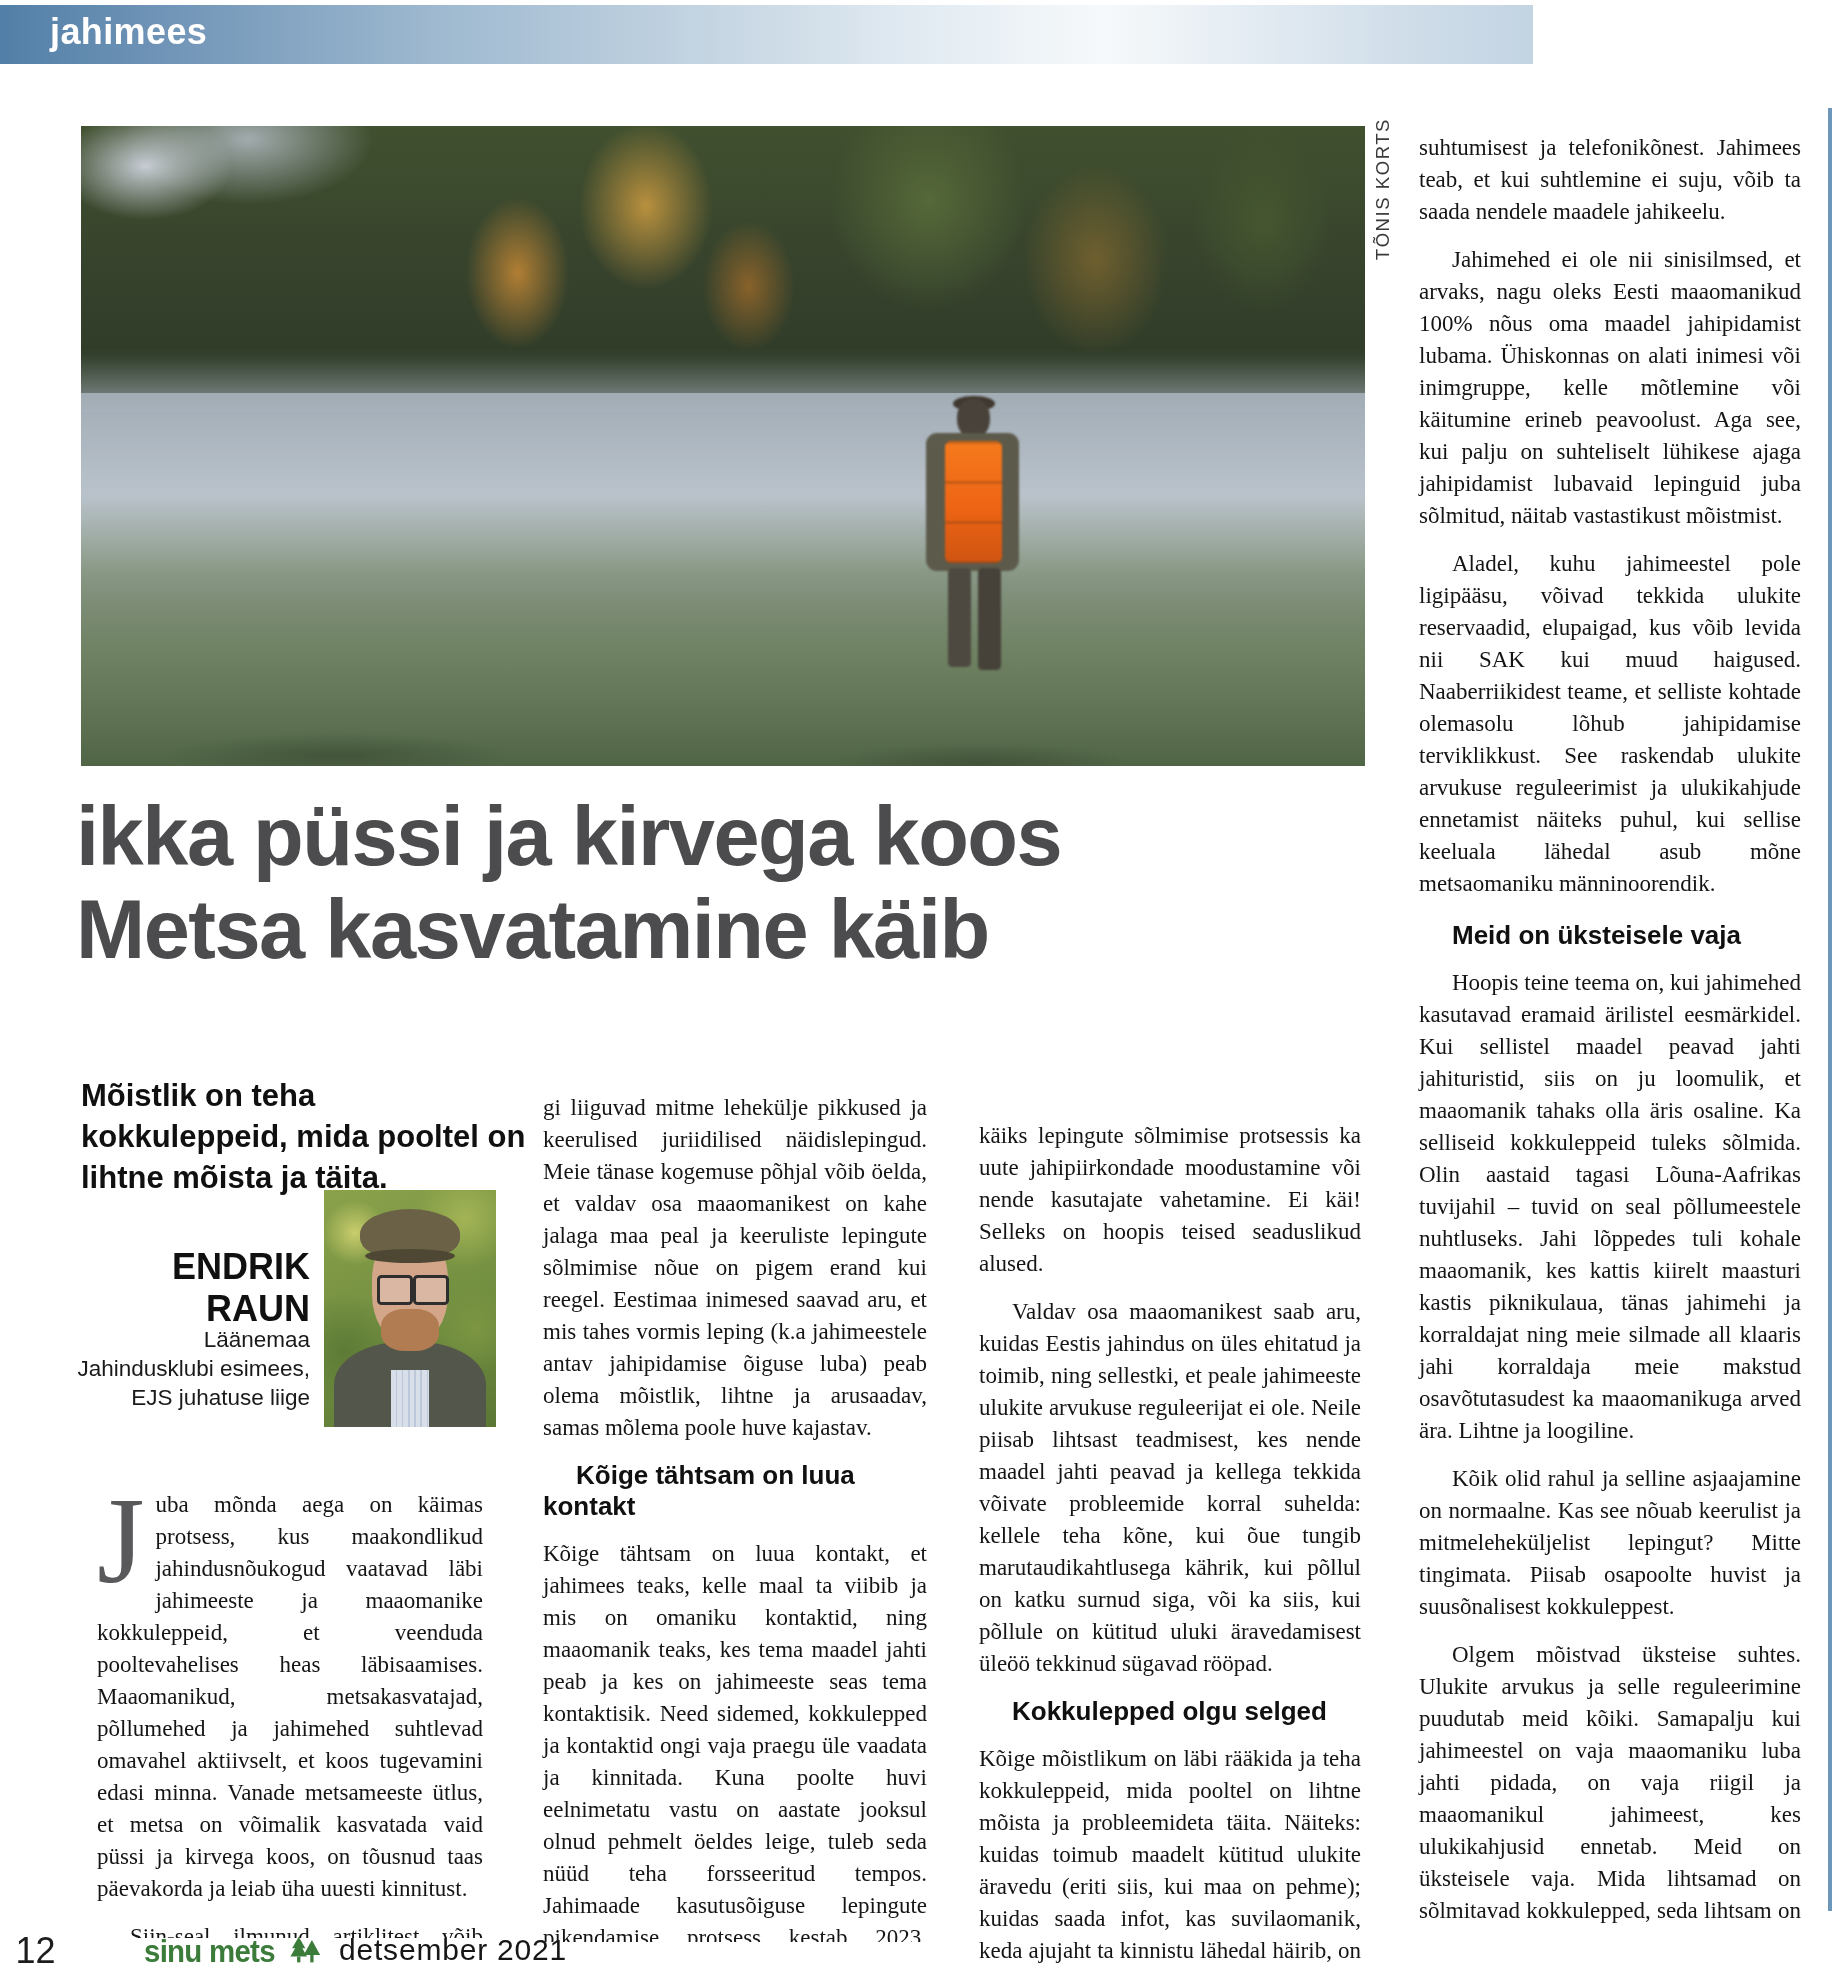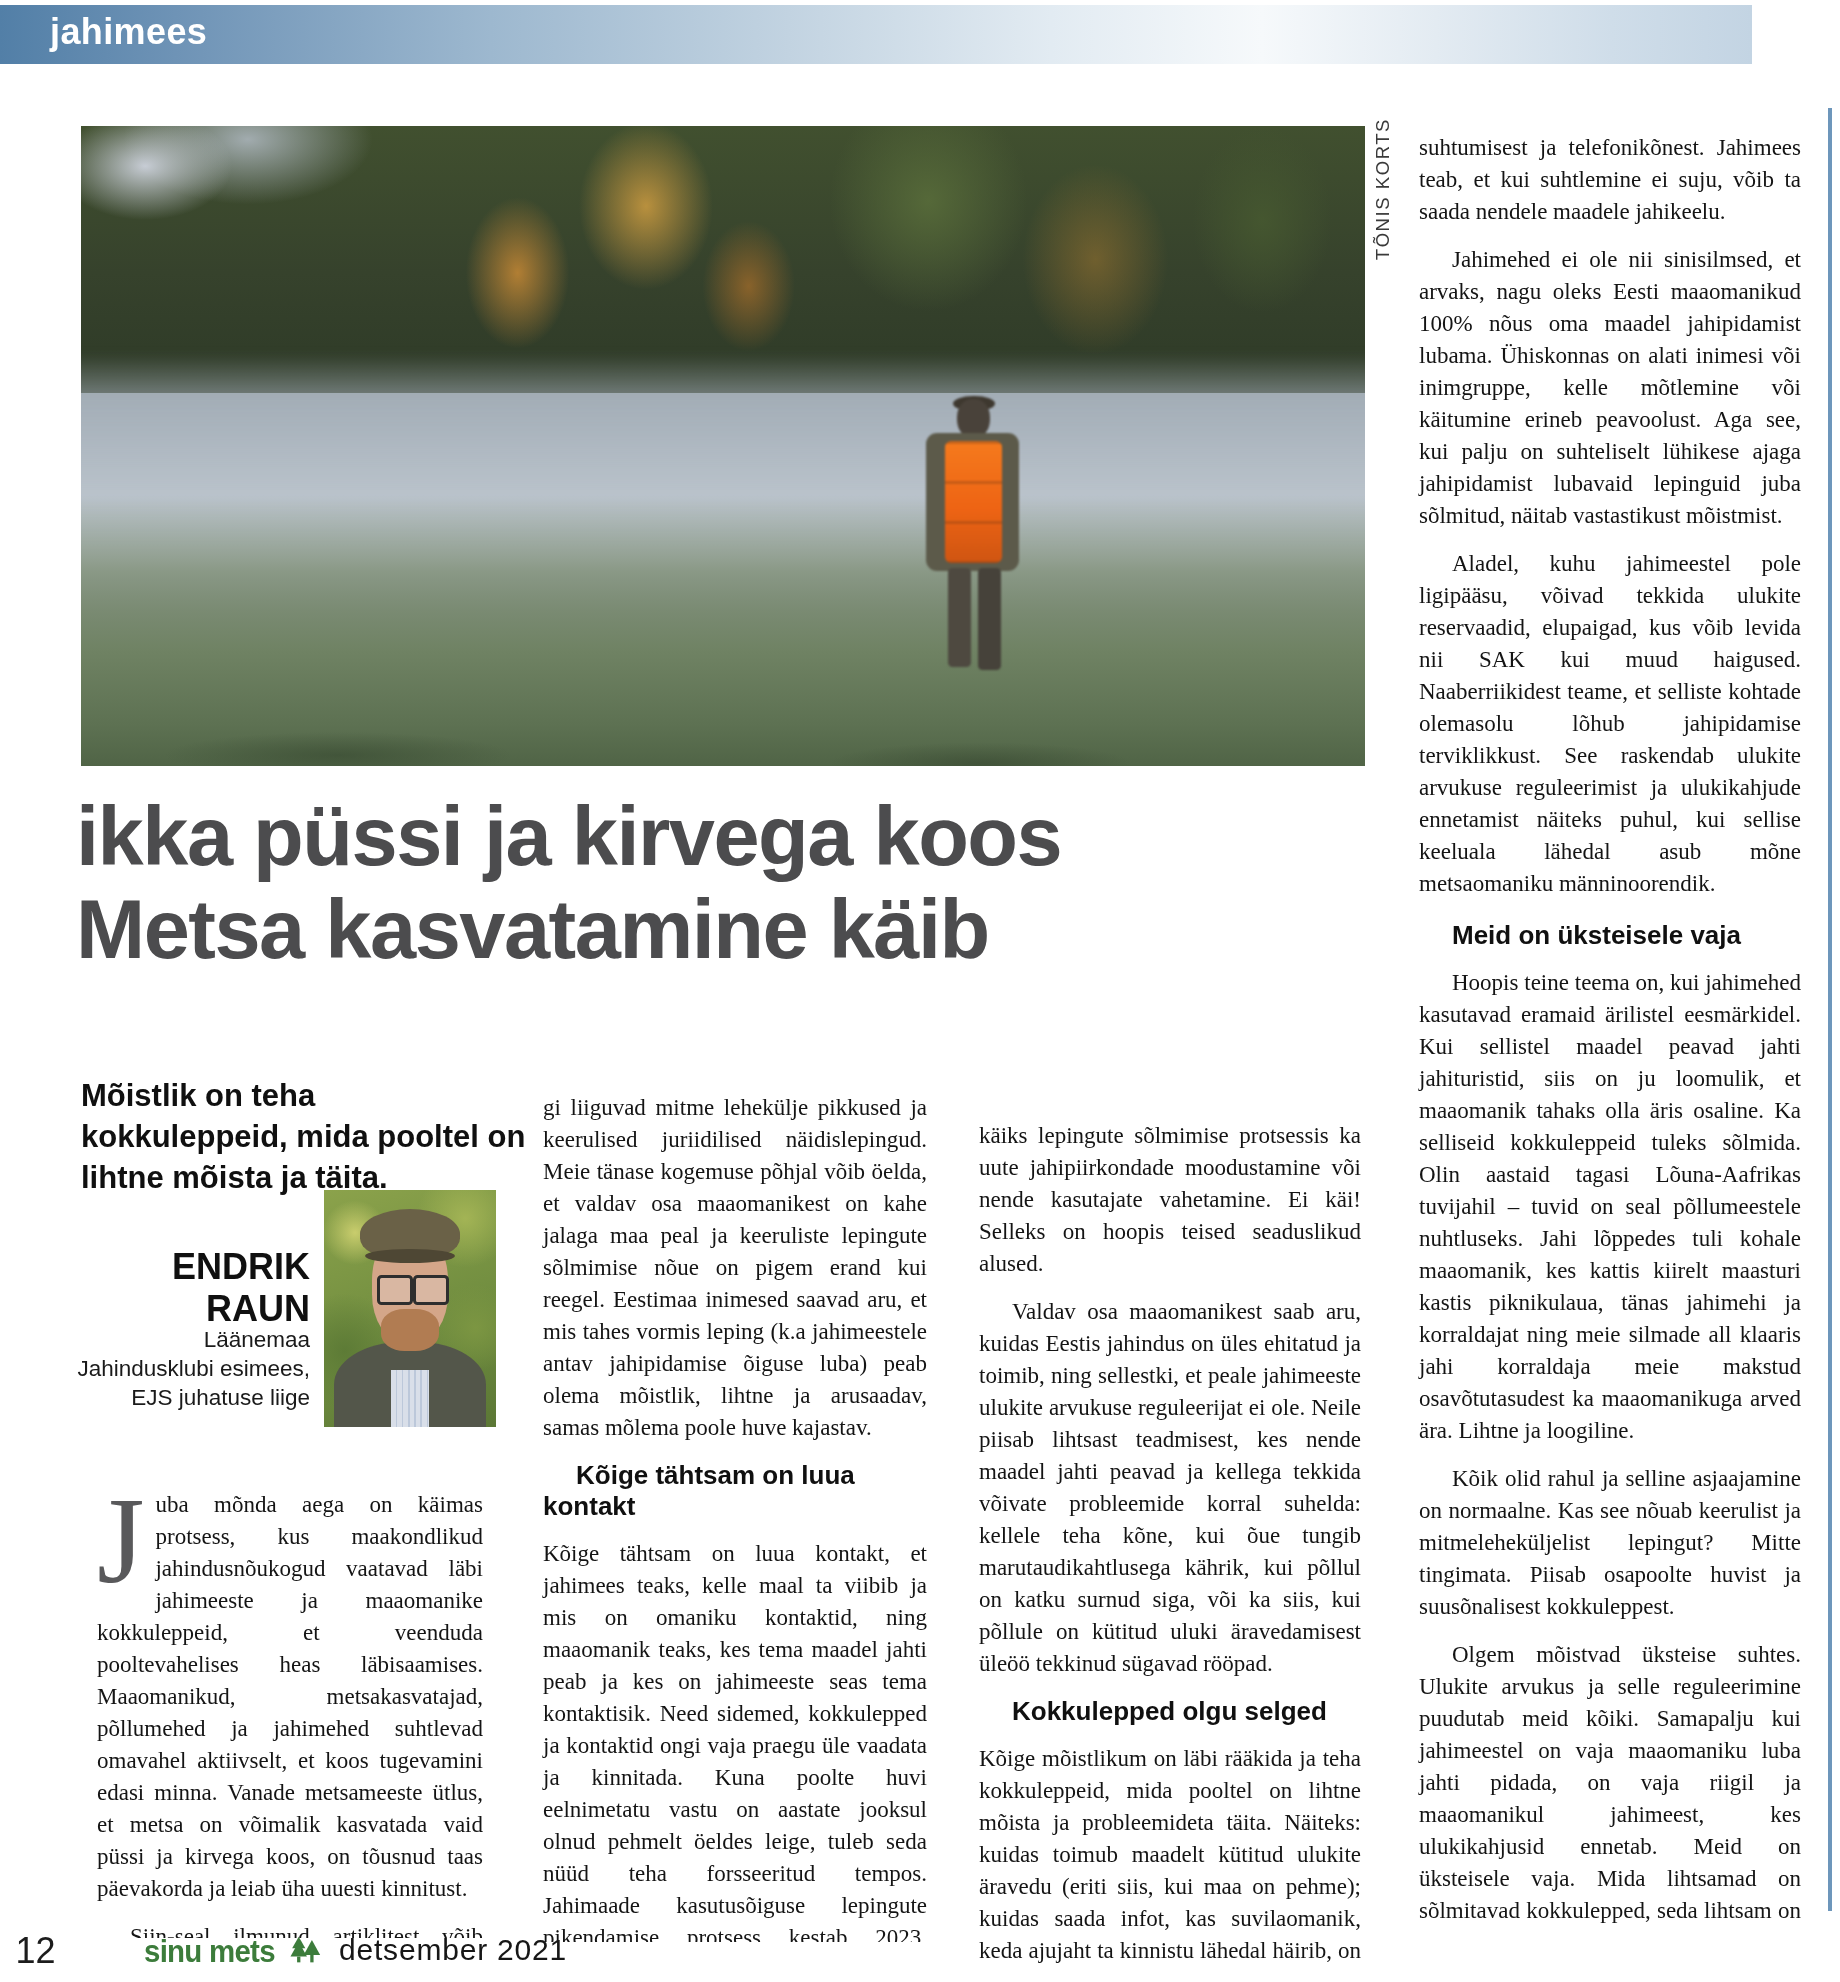--- a/index.html
+++ b/index.html
@@ -1,20 +1,20 @@
 <!DOCTYPE html>
 <html lang="et" style="font-size:12.4px"><head>
 <meta charset="utf-8">
 <style>
   html,body{margin:0;padding:0;background:#ffffff;}
   .page{position:relative;width:1841px;height:1983px;background:#ffffff;overflow:hidden;
         font-family:"Liberation Sans",sans-serif;color:#141414;}
 
   
-  .banner{position:absolute;left:0;top:4.6px;width:1752px;height:59px;
+  .banner{position:absolute;left:0;top:4.6px;width:1533px;height:59px;
     background:linear-gradient(90deg,#527fa7 0%,#6e93b6 10%,#9db8cf 28%,#c2d3e1 45%,
                #e2ebf2 60%,#f6f9fb 72%,#e3ebf2 82%,#cfdde9 92%,#c3d4e3 100%);}
   .banner-label{position:absolute;left:50px;top:50%;transform:translateY(-54%);
     color:#ffffff;font-size:36px;font-weight:bold;letter-spacing:0.4px;}
 
   
   .photo{position:absolute;left:81px;top:126px;width:1284px;height:640px;overflow:hidden;
     background:linear-gradient(180deg,#b6bcc6 0%,#aab2bc 10%,#9aa5ac 30%);}
   .treeline{position:absolute;left:0;top:0;width:100%;height:267px;
     background:

